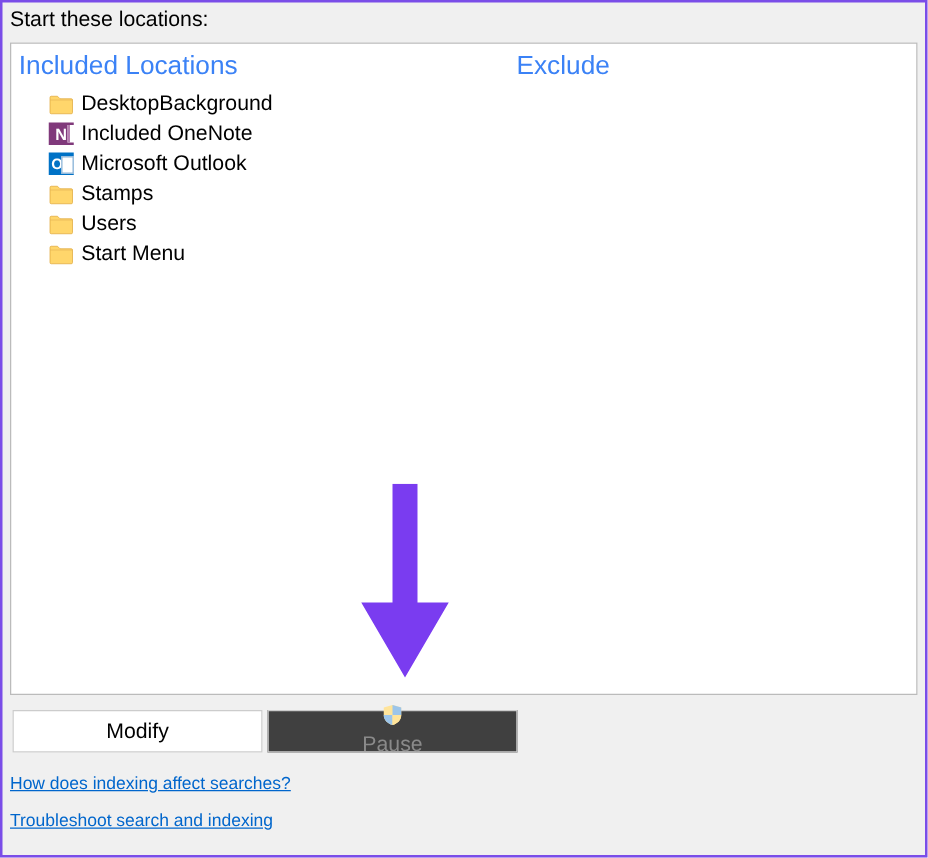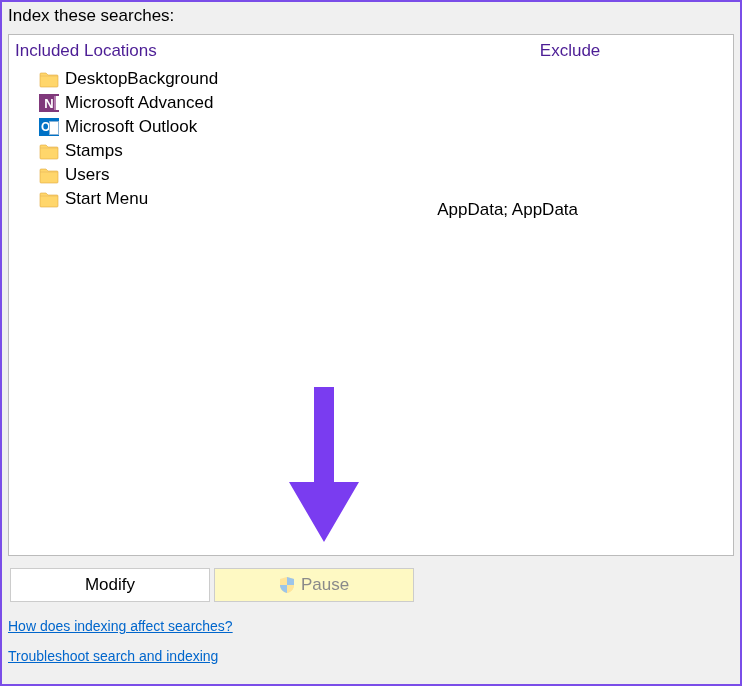--- a/index.html
+++ b/index.html
@@ -32,24 +32,24 @@
     display: flex;
     flex-direction: row;
     min-height: 0;
   }
   .col {
     display: flex;
     flex-direction: column;
     padding: 4px 6px;
   }
   .col-included { width: 55%; }
-  .col-exclude  { width: 45%; text-align: center; }
+  .col-exclude  { width: 45%; }
   .col-header {
-    font-size: 17px;
-    color: #4c1d95;
+    font-size: 21px;
+    color: #3b82f6;
     padding: 2px 0 6px 0;
   }
   .loc-row {
     display: flex;
     align-items: center;
     gap: 6px;
     padding: 2px 0;
     font-size: 17px;
     color: #000;
     margin-left: 24px;
@@ -118,22 +118,23 @@
     justify-content: center;
     gap: 6px;
     cursor: pointer;
     color: #000;
   }
   .btn.selected {
     border: 2px solid #0a6cce;
   }
   .btn.disabled {
     color: #8a8a8a;
-    background: #fef9c3;
+    background: #404040;
     cursor: default;
+    flex-direction: column;
   }
   .shield-icon {
     width: 16px; height: 16px;
     position: relative;
   }
   .shield-icon svg { width: 16px; height: 16px; display:block; }
 
   .links-area {
     padding: 2px 8px 10px 6px;
   }
@@ -155,38 +156,38 @@
     height: 160px;
     pointer-events: none;
   }
   .arrow-annotation svg { width: 100%; height: 100%; }
 </style>
 </head>
 <body>
 
 <div class="window">
 
-  <div class="header-label">Index these searches:</div>
+  <div class="header-label">Start these locations:</div>
 
   <div class="locations-panel">
     <div class="col col-included">
       <div class="col-header">Included Locations</div>
       <div class="loc-list" id="included-list">
           <div class="loc-row">
             <span class="loc-icon folder-icon">
               <svg viewBox="0 0 20 18">
                 <path d="M1 4 L1 16 Q1 17 2 17 L18 17 Q19 17 19 16 L19 6 Q19 5 18 5 L9 5 L7 3 L2 3 Q1 3 1 4 Z" fill="#ffd66b" stroke="#e0a93e" stroke-width="0.6"></path>
                 <path d="M1 6 L19 6" stroke="#e8b75a" stroke-width="0.6"></path>
               </svg>
             </span>
             <span>DesktopBackground</span>
           </div>
           <div class="loc-row">
             <span class="loc-icon onenote-icon">N</span>
-            <span>Microsoft Advanced</span>
+            <span>Included OneNote</span>
           </div>
           <div class="loc-row">
             <span class="loc-icon outlook-icon">O</span>
             <span>Microsoft Outlook</span>
           </div>
           <div class="loc-row">
             <span class="loc-icon folder-icon">
               <svg viewBox="0 0 20 18">
                 <path d="M1 4 L1 16 Q1 17 2 17 L18 17 Q19 17 19 16 L19 6 Q19 5 18 5 L9 5 L7 3 L2 3 Q1 3 1 4 Z" fill="#ffd66b" stroke="#e0a93e" stroke-width="0.6"></path>
                 <path d="M1 6 L19 6" stroke="#e8b75a" stroke-width="0.6"></path>
@@ -209,40 +210,20 @@
                 <path d="M1 4 L1 16 Q1 17 2 17 L18 17 Q19 17 19 16 L19 6 Q19 5 18 5 L9 5 L7 3 L2 3 Q1 3 1 4 Z" fill="#ffd66b" stroke="#e0a93e" stroke-width="0.6"></path>
                 <path d="M1 6 L19 6" stroke="#e8b75a" stroke-width="0.6"></path>
               </svg>
             </span>
             <span>Start Menu</span>
           </div>
         </div>
     </div>
     <div class="col col-exclude">
       <div class="col-header">Exclude</div>
-      <div class="loc-list exclude-list" id="exclude-list">
-          <div class="loc-row">
-            <span></span>
-          </div>
-          <div class="loc-row">
-            <span></span>
-          </div>
-          <div class="loc-row">
-            <span></span>
-          </div>
-          <div class="loc-row">
-            <span></span>
-          </div>
-          <div class="loc-row">
-            <span></span>
-          </div>
-          <div class="loc-row">
-            <span>AppData; AppData</span>
-          </div>
-        </div>
     </div>
   </div>
 
   <div class="button-row">
     <button class="btn">
       <span>Modify</span>
     </button>
     <button class="btn disabled">
       <span class="shield-icon">
         <svg viewBox="0 0 16 16">

